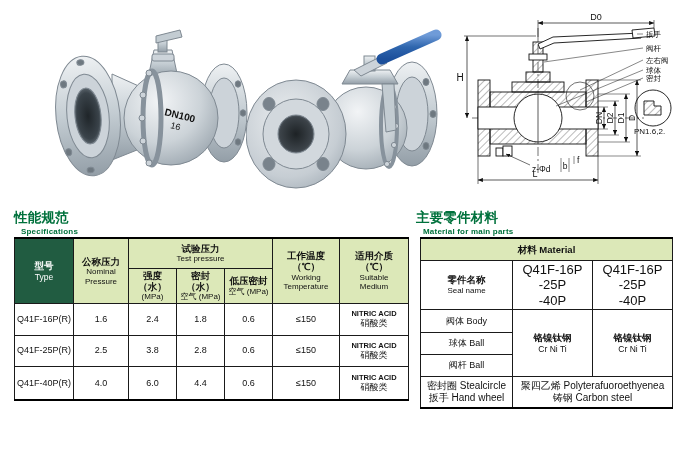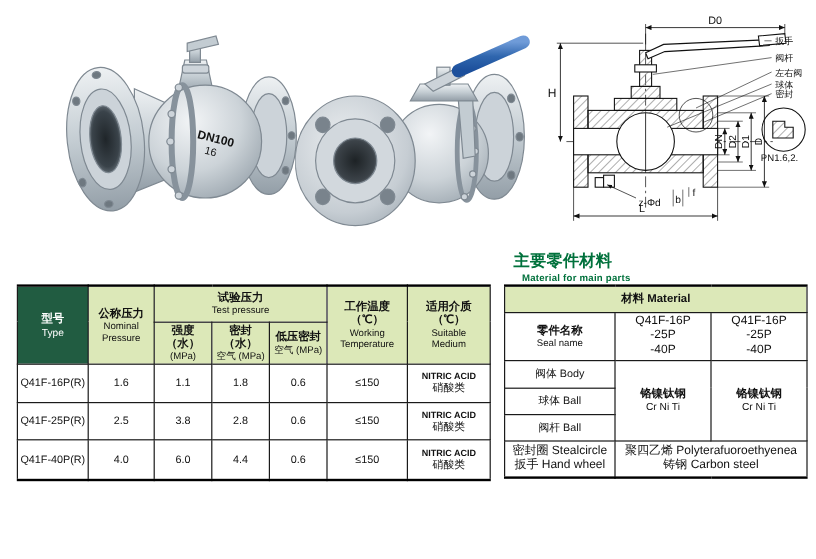--- a/index.html
+++ b/index.html
@@ -14,21 +14,21 @@
   table.cat { border-collapse:collapse; table-layout:fixed; position:absolute;
               border-top:2.5px solid #000; border-bottom:2.5px solid #000; }
   table.cat td { border:1px solid #1a1a1a; text-align:center; vertical-align:middle;
                  font-size:9px; color:#111; line-height:1.2; padding:1px 2px; overflow:hidden; }
   td.hl { background:#DCE8B8; }
   td.hd { background:#215C41; color:#fff; }
   .zh { font-size:9.5px; font-weight:bold; display:block; }
   .en { font-size:8px; display:block; }
   td.hd .zh { color:#fff; }
   td.hd .en { color:#fff; font-size:8.5px; }
-  .val { font-size:10px;text-align:right; }
+  .val { font-size:13px;text-align:right; }
   .med-en { font-size:7.5px; font-weight:bold; display:block; }
   .med-zh { font-size:9px; display:block; }
   .pn { font-size:10px; }
 
   
   svg text { font-family:"Liberation Sans", sans-serif; fill:#111; }
 </style>
 </head>
 <body>
 
@@ -232,21 +232,24 @@
     <text x="139" y="157" font-size="8.5" text-anchor="start">f</text>
 
     <text x="208" y="31" font-size="7.5">扳手</text>
     <text x="208" y="45" font-size="7.5">阀杆</text>
     <text x="208" y="57" font-size="7.5">左右阀</text>
     <text x="208" y="67" font-size="7.5">球体</text>
     <text x="208" y="75" font-size="7.5">密封</text>
     <text x="196" y="128" font-size="8">PN1.6,2.</text>
   </svg>
 
-  <div class="sec-title" style="left:428px;top:209px;">
+  <div class="sec-title" style="left:14px;top:209px;">
+    <span>性能规范</span><span class="en">Specifications</span>
+  </div>
+  <div class="sec-title" style="left:416px;top:209px;">
     <span>主要零件材料</span><span class="en">Material for main parts</span>
   </div>
 
   <table class="cat" style="left:14px;top:237px;width:394px;">
     <colgroup>
       <col style="width:59px">
         <col style="width:55px">
         <col style="width:48px">
         <col style="width:48px">
         <col style="width:48px">
@@ -289,21 +292,21 @@
             <span class="en">空气 (MPa)</span>
           </td>
       <td class="hl">
             <span class="zh">低压密封</span>
             <span class="en">空气 (MPa)</span>
           </td>
     </tr>
     <tr style="height:32px">
       <td class="val">Q41F-16P(R)</td>
       <td class="val">1.6</td>
-      <td class="val">1.1</td>
+      <td class="val">2.4</td>
       <td class="val">1.8</td>
       <td class="val">0.6</td>
       <td class="val">≤150</td>
       <td>
             <span class="med-en">NITRIC ACID</span>
             <span class="med-zh">硝酸类</span>
           </td>
     </tr>
     <tr style="height:31px">
       <td class="val">Q41F-25P(R)</td>

